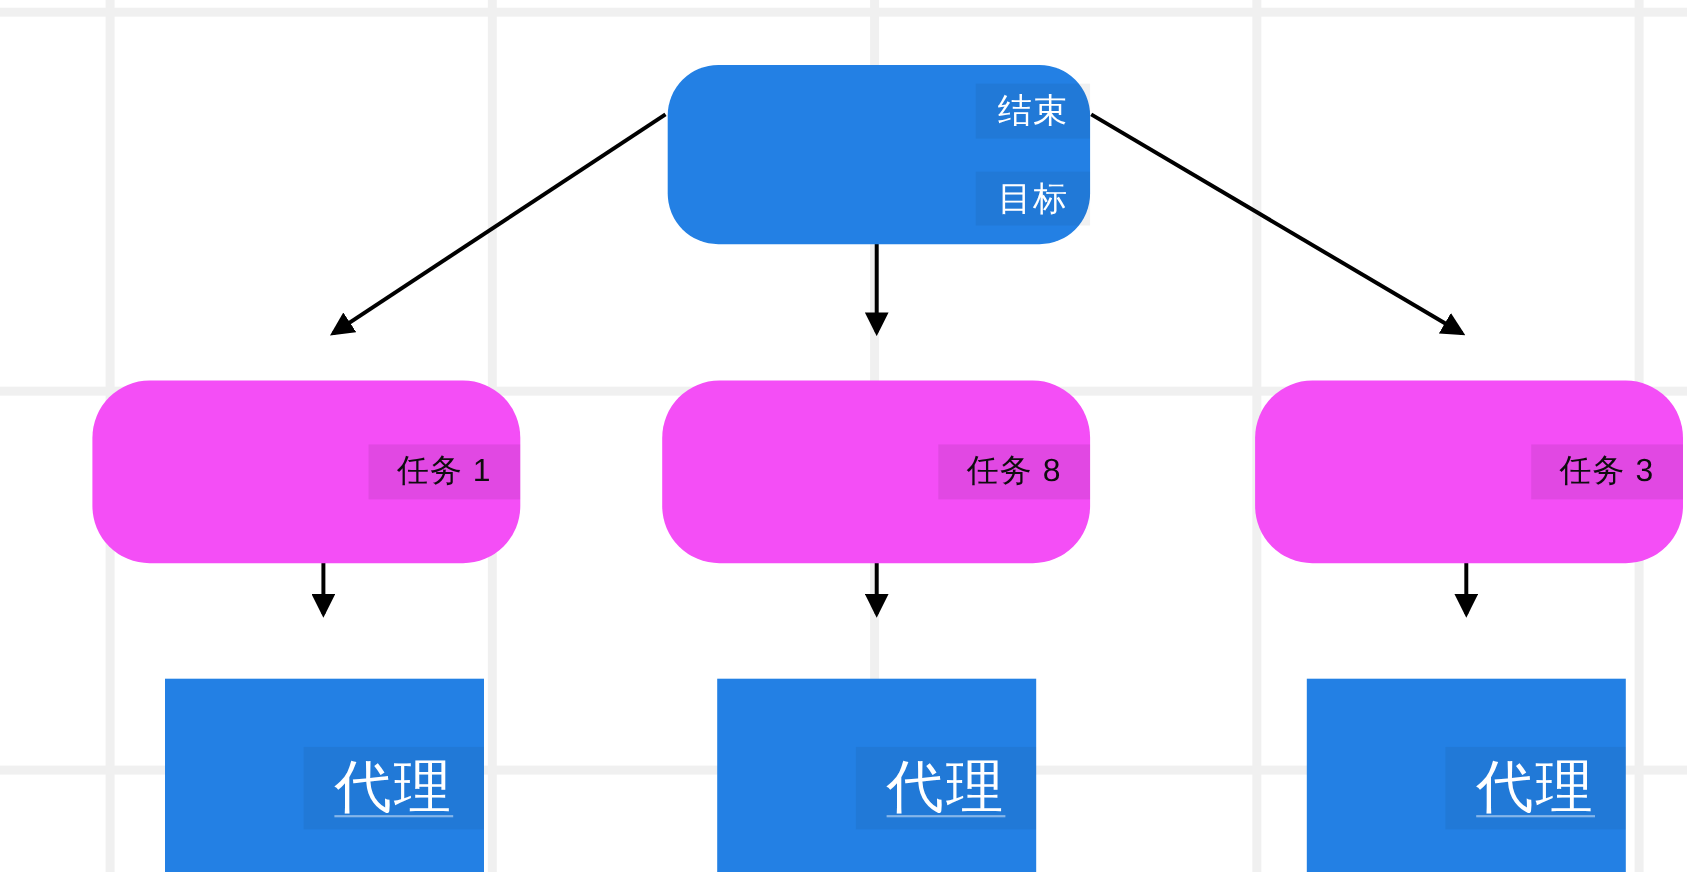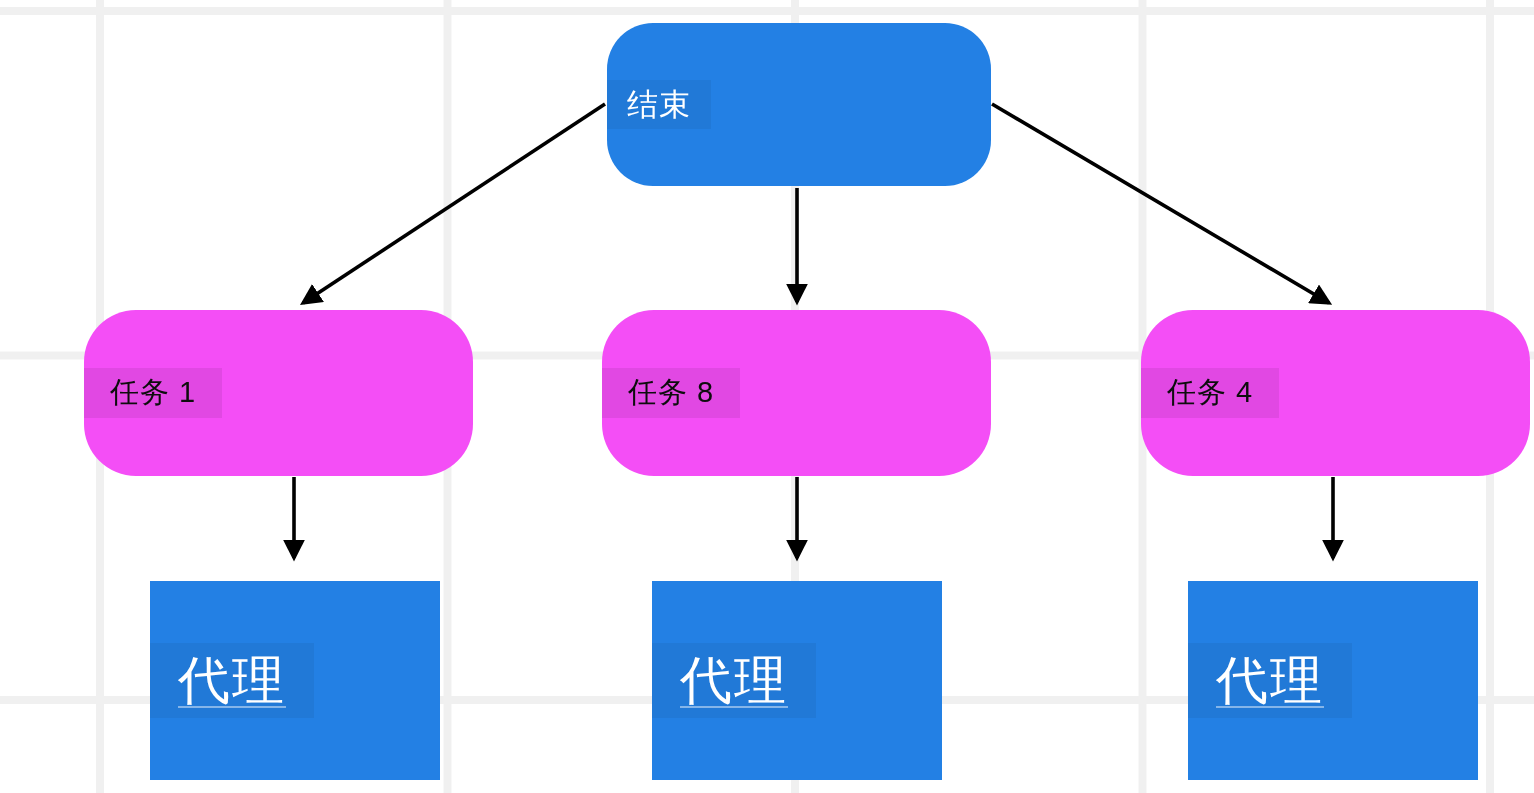--- a/index.html
+++ b/index.html
@@ -26,23 +26,24 @@
     left: 0; top: 0;
     width: 1534px;
     height: 793px;
     pointer-events: none;
   }
 
   .node {
     position: absolute;
     display: flex;
     flex-direction: column;
-    align-items: flex-start;
+    align-items: flex-end;
     justify-content: center;
     box-sizing: border-box;
+    margin-top: 36px;
   }
 
   .node-goal {
     left: 607px;
     top: 23px;
     width: 384px;
     height: 163px;
     background: #2380e4;
     border-radius: 46px;
     gap: 30px;
@@ -122,30 +123,31 @@
 
     <line x1="294" y1="477" x2="294" y2="558" stroke="#000000" stroke-width="3.6" marker-end="url(#arrowhead)"></line>
 
     <line x1="797" y1="477" x2="797" y2="558" stroke="#000000" stroke-width="3.6" marker-end="url(#arrowhead)"></line>
 
     <line x1="1333" y1="477" x2="1333" y2="558" stroke="#000000" stroke-width="3.6" marker-end="url(#arrowhead)"></line>
   </svg>
 
   <div class="node node-goal">
     <div class="lbl">结束</div>
+    <div class="lbl">目标</div>
   </div>
 
   <div class="node node-task t1">
     <div class="lbl">任务 1</div>
   </div>
   <div class="node node-task t2">
     <div class="lbl">任务 8</div>
   </div>
   <div class="node node-task t3">
-    <div class="lbl">任务 4</div>
+    <div class="lbl">任务 3</div>
   </div>
 
   <div class="node node-agent a1">
     <div class="lbl">代理</div>
   </div>
   <div class="node node-agent a2">
     <div class="lbl">代理</div>
   </div>
   <div class="node node-agent a3">
     <div class="lbl">代理</div>

